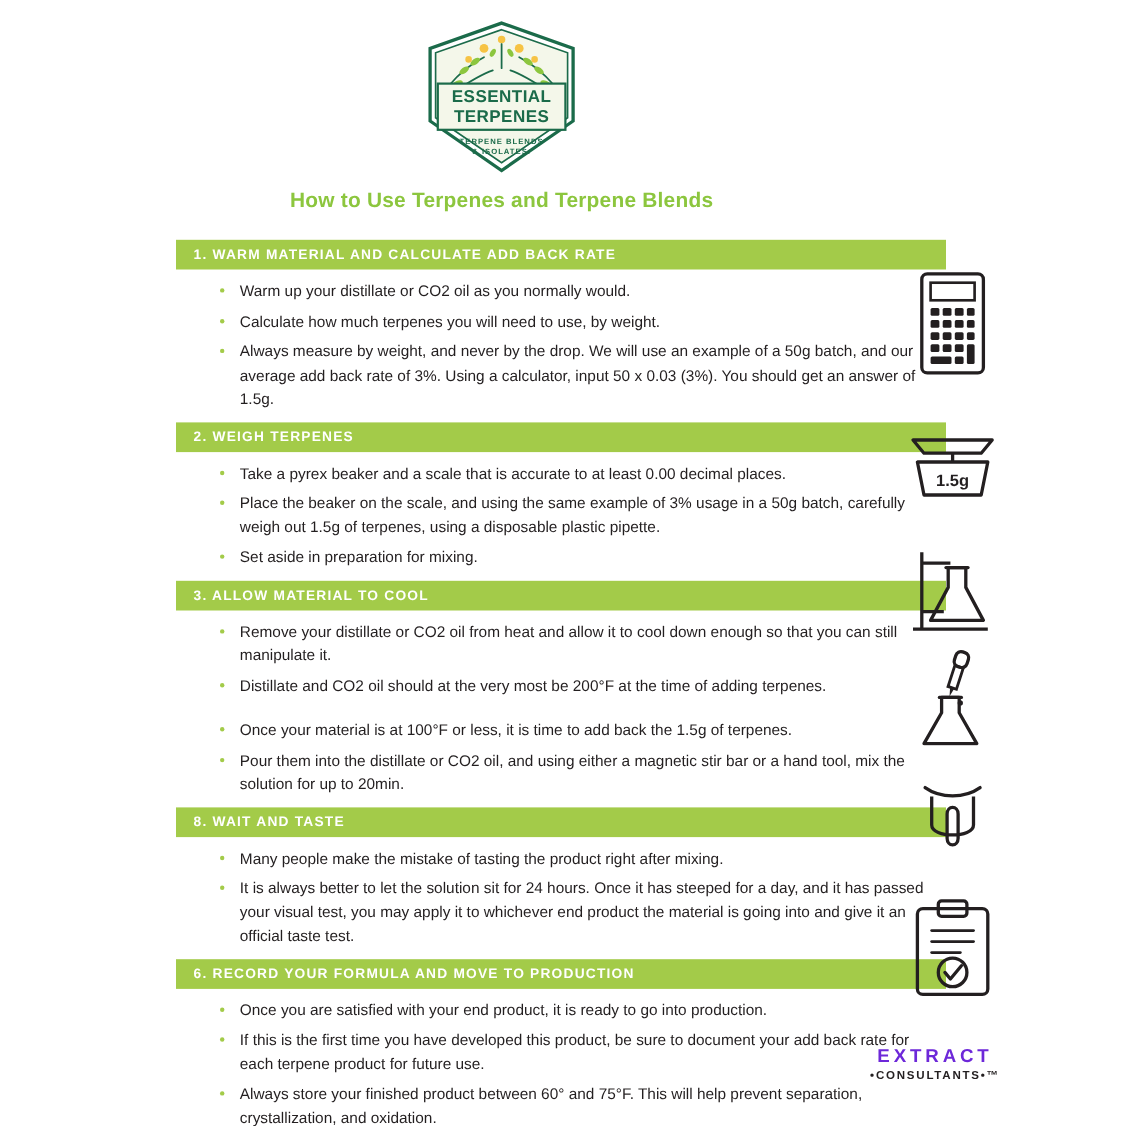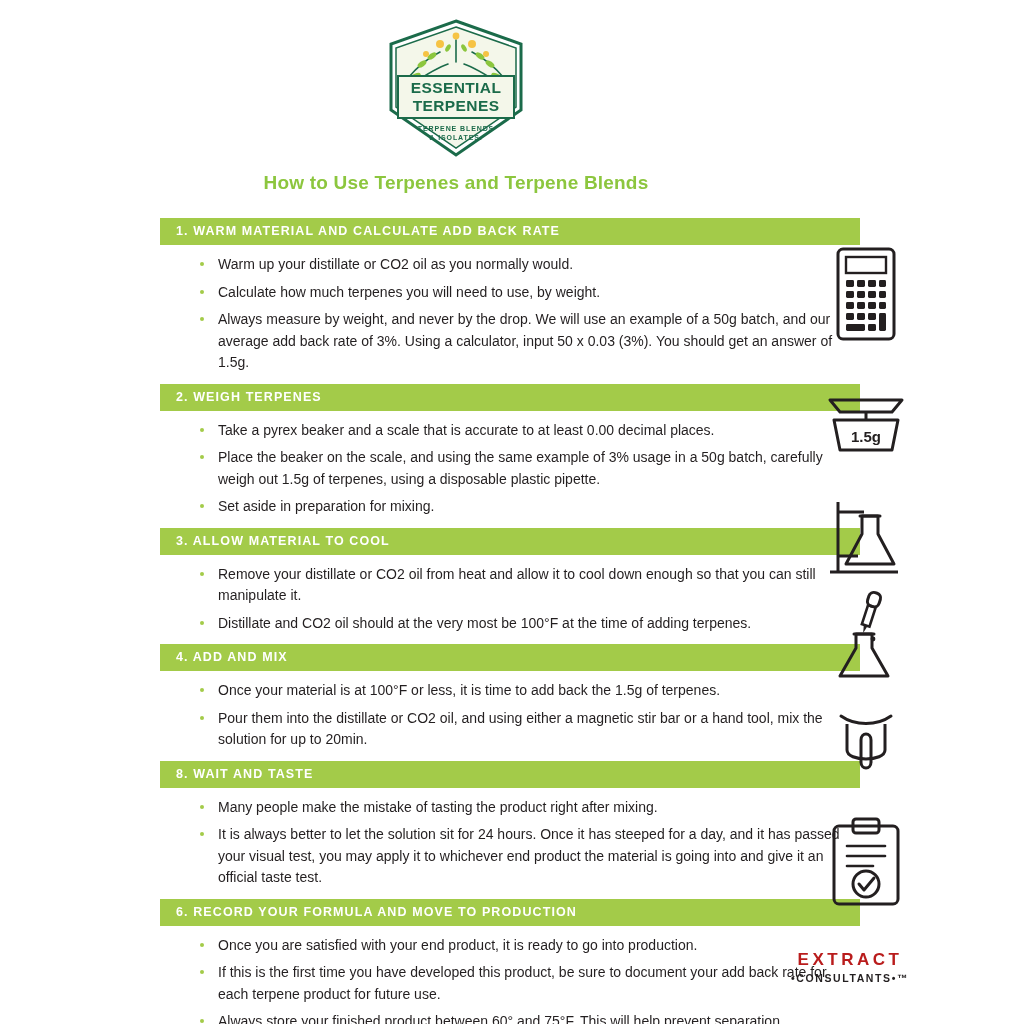--- a/index.html
+++ b/index.html
@@ -128,21 +128,21 @@
     position: absolute;
     left: 760px;
     top: 950px;
     width: 180px;
     text-align: center;
   }
   .brand-main {
     font-size: 17px;
     font-weight: bold;
     letter-spacing: 3.5px;
-    color: #b91c1c;
+    color: #6d28d9;
   }
   .brand-sub {
     font-size: 10.5px;
     font-weight: bold;
     letter-spacing: 1.6px;
     color: #231f20;
     margin-top: 2px;
   }
 </style>
 </head>
@@ -211,26 +211,25 @@
         <li><span class="dot"></span><span>Take a pyrex beaker and a scale that is accurate to at least 0.00 decimal places.</span></li>
         <li><span class="dot"></span><span>Place the beaker on the scale, and using the same example of 3% usage in a 50g batch, carefully weigh out 1.5g of terpenes, using a disposable plastic pipette.</span></li>
         <li><span class="dot"></span><span>Set aside in preparation for mixing.</span></li>
       </ul>
     </div>
 
     <div class="section">
       <div class="section-header">3. ALLOW MATERIAL TO COOL</div>
       <ul class="bullets">
         <li><span class="dot"></span><span>Remove your distillate or CO2 oil from heat and allow it to cool down enough so that you can still manipulate it.</span></li>
-        <li><span class="dot"></span><span>Distillate and CO2 oil should at the very most be 100°F at the time of adding terpenes.</span></li>
-      </ul>
-    </div>
-
-    <div class="section">
-      <div class="section-header">4. ADD AND MIX</div>
+        <li><span class="dot"></span><span>Distillate and CO2 oil should at the very most be 200°F at the time of adding terpenes.</span></li>
+      </ul>
+    </div>
+
+    <div class="section">
       <ul class="bullets">
         <li><span class="dot"></span><span>Once your material is at 100°F or less, it is time to add back the 1.5g of terpenes.</span></li>
         <li><span class="dot"></span><span>Pour them into the distillate or CO2 oil, and using either a magnetic stir bar or a hand tool, mix the solution for up to 20min.</span></li>
       </ul>
     </div>
 
     <div class="section">
       <div class="section-header">8. WAIT AND TASTE</div>
       <ul class="bullets">
         <li><span class="dot"></span><span>Many people make the mistake of tasting the product right after mixing.</span></li>

